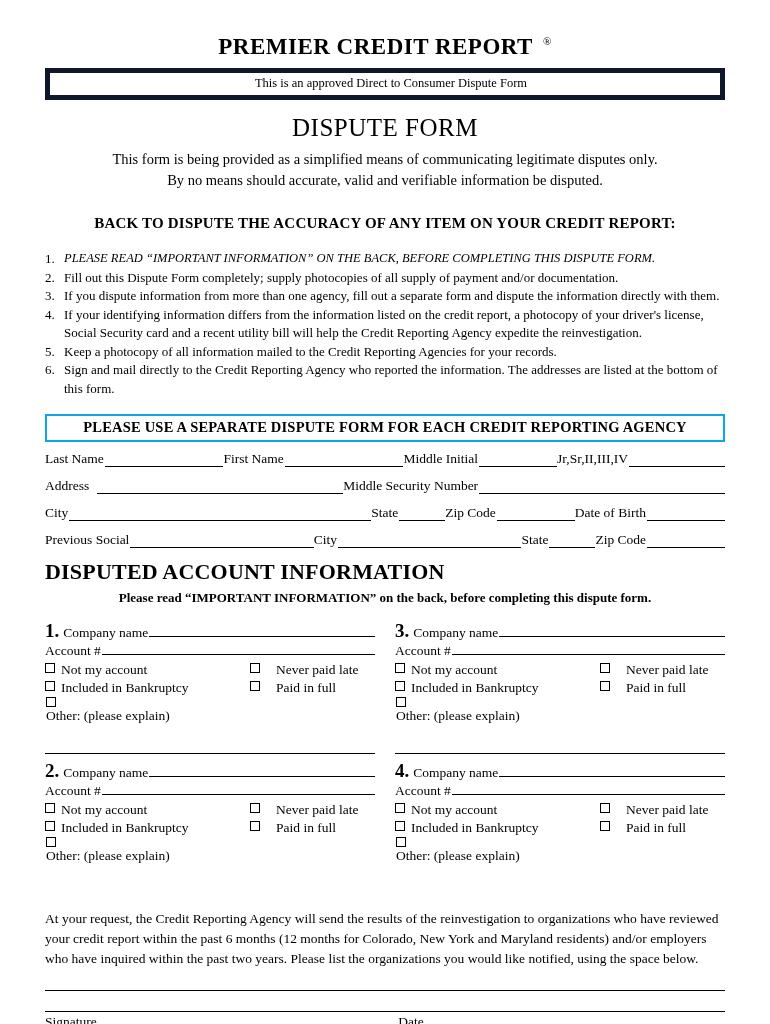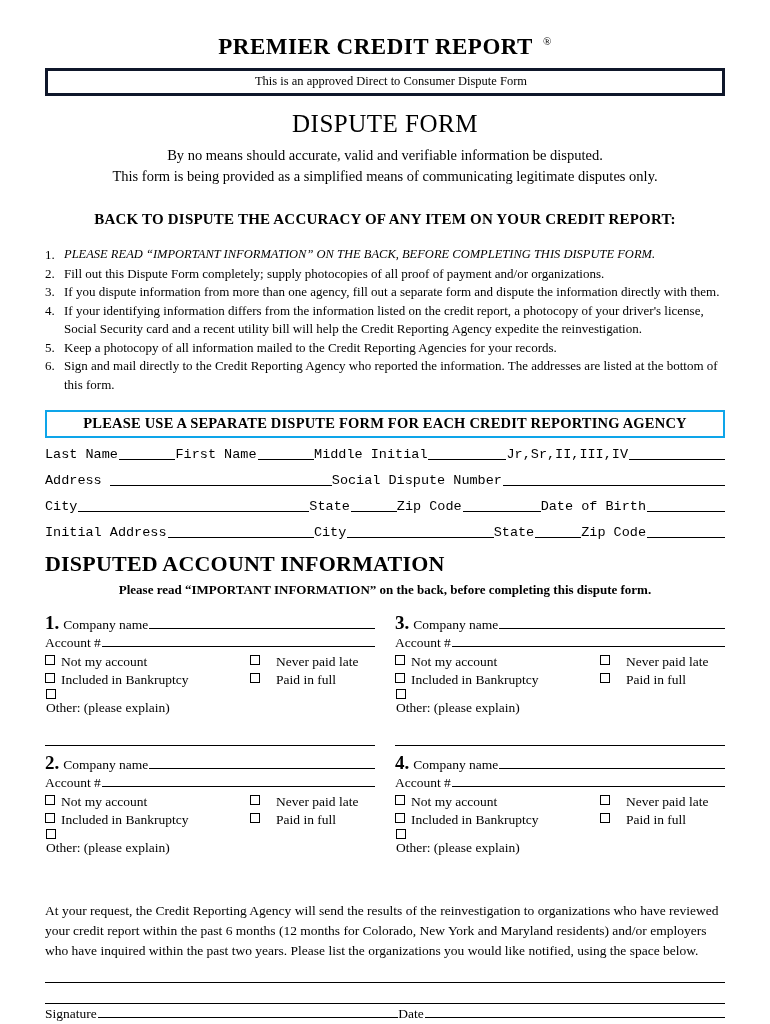--- a/index.html
+++ b/index.html
@@ -38,21 +38,21 @@
     line-height: 1.1;
     white-space: nowrap;
   }
   .main-title .reg {
     font-size: 11px;
     vertical-align: super;
     font-weight: normal;
     margin-left: 10px;
   }
   .approved-box {
-    border: 3px solid #0f172a;
+    border: 5px solid #0f172a;
     text-align: center;
     font-size: 12.5px;
     padding: 3px 0 4px 12px;
     margin-top: 9px;
   }
   .dispute-form-title {
     text-align: center;
     font-weight: normal;
     font-size: 25px;
     letter-spacing: 0.5px;
@@ -113,24 +113,23 @@
     padding: 3px 0 4px 0;
   }
 
   
   .fields {
     margin-top: 9px;
     font-size: 13.5px;
   }
   .field-row {
     display: flex;
-    align-items: center;
+    align-items: flex-end;
     margin-bottom: 11px;
     white-space: nowrap;
-    font-family: Liberation Mono, monospace;
   }
   .lbl {
     flex: 0 0 auto;
   }
   .rule {
     flex: 1 1 auto;
     border-bottom: 1px solid #000;
     height: 11px;
     margin: 0 0 0 1px;
   }
@@ -248,34 +247,34 @@
     <span>PREMIER CREDIT REPORT</span><span class="reg">®</span>
   </div>
 
   <div class="approved-box">
     <span>This is an approved Direct to Consumer Dispute Form</span>
   </div>
 
   <div class="dispute-form-title">DISPUTE FORM</div>
 
   <div class="lede">
+    <div>This form is being provided as a simplified means of communicating legitimate disputes only.</div>
     <div>By no means should accurate, valid and verifiable information be disputed.</div>
-    <div>This form is being provided as a simplified means of communicating legitimate disputes only.</div>
   </div>
 
   <div class="steps-heading">BACK TO DISPUTE THE ACCURACY OF ANY ITEM ON YOUR CREDIT REPORT:</div>
 
   <div class="steps">
     <div class="step italic">
       <span class="num">1.</span>
       <span class="txt">PLEASE READ “IMPORTANT INFORMATION” ON THE BACK, BEFORE COMPLETING THIS DISPUTE FORM.</span>
     </div>
     <div class="step">
       <span class="num">2.</span>
-      <span class="txt">Fill out this Dispute Form completely; supply photocopies of all proof of payment and/or organizations.</span>
+      <span class="txt">Fill out this Dispute Form completely; supply photocopies of all supply of payment and/or documentation.</span>
     </div>
     <div class="step">
       <span class="num">3.</span>
       <span class="txt">If you dispute information from more than one agency, fill out a separate form and dispute the information directly with them.</span>
     </div>
     <div class="step">
       <span class="num">4.</span>
       <span class="txt">If your identifying information differs from the information listed on the credit report, a photocopy of your driver's license, Social Security card and a recent utility bill will help the Credit Reporting Agency expedite the reinvestigation.</span>
     </div>
     <div class="step">
@@ -301,37 +300,37 @@
       <span class="lbl">Middle Initial</span>
       <span class="rule w-md"></span>
       <span class="lbl">Jr,Sr,II,III,IV</span>
       <span class="rule w-lg"></span>
     </div>
 
     <div class="field-row">
       <span class="lbl">Address</span>
       <span class="gap"></span>
       <span class="rule"></span>
-      <span class="lbl">Social Dispute Number</span>
+      <span class="lbl">Middle Security Number</span>
       <span class="rule"></span>
     </div>
 
     <div class="field-row">
       <span class="lbl">City</span>
       <span class="rule"></span>
       <span class="lbl">State</span>
       <span class="rule w-sm"></span>
       <span class="lbl">Zip Code</span>
       <span class="rule w-md"></span>
       <span class="lbl">Date of Birth</span>
       <span class="rule w-md"></span>
     </div>
 
     <div class="field-row">
-      <span class="lbl">Initial Address</span>
+      <span class="lbl">Previous Social</span>
       <span class="rule"></span>
       <span class="lbl">City</span>
       <span class="rule"></span>
       <span class="lbl">State</span>
       <span class="rule w-sm"></span>
       <span class="lbl">Zip Code</span>
       <span class="rule w-md"></span>
     </div>
   </div>
 

